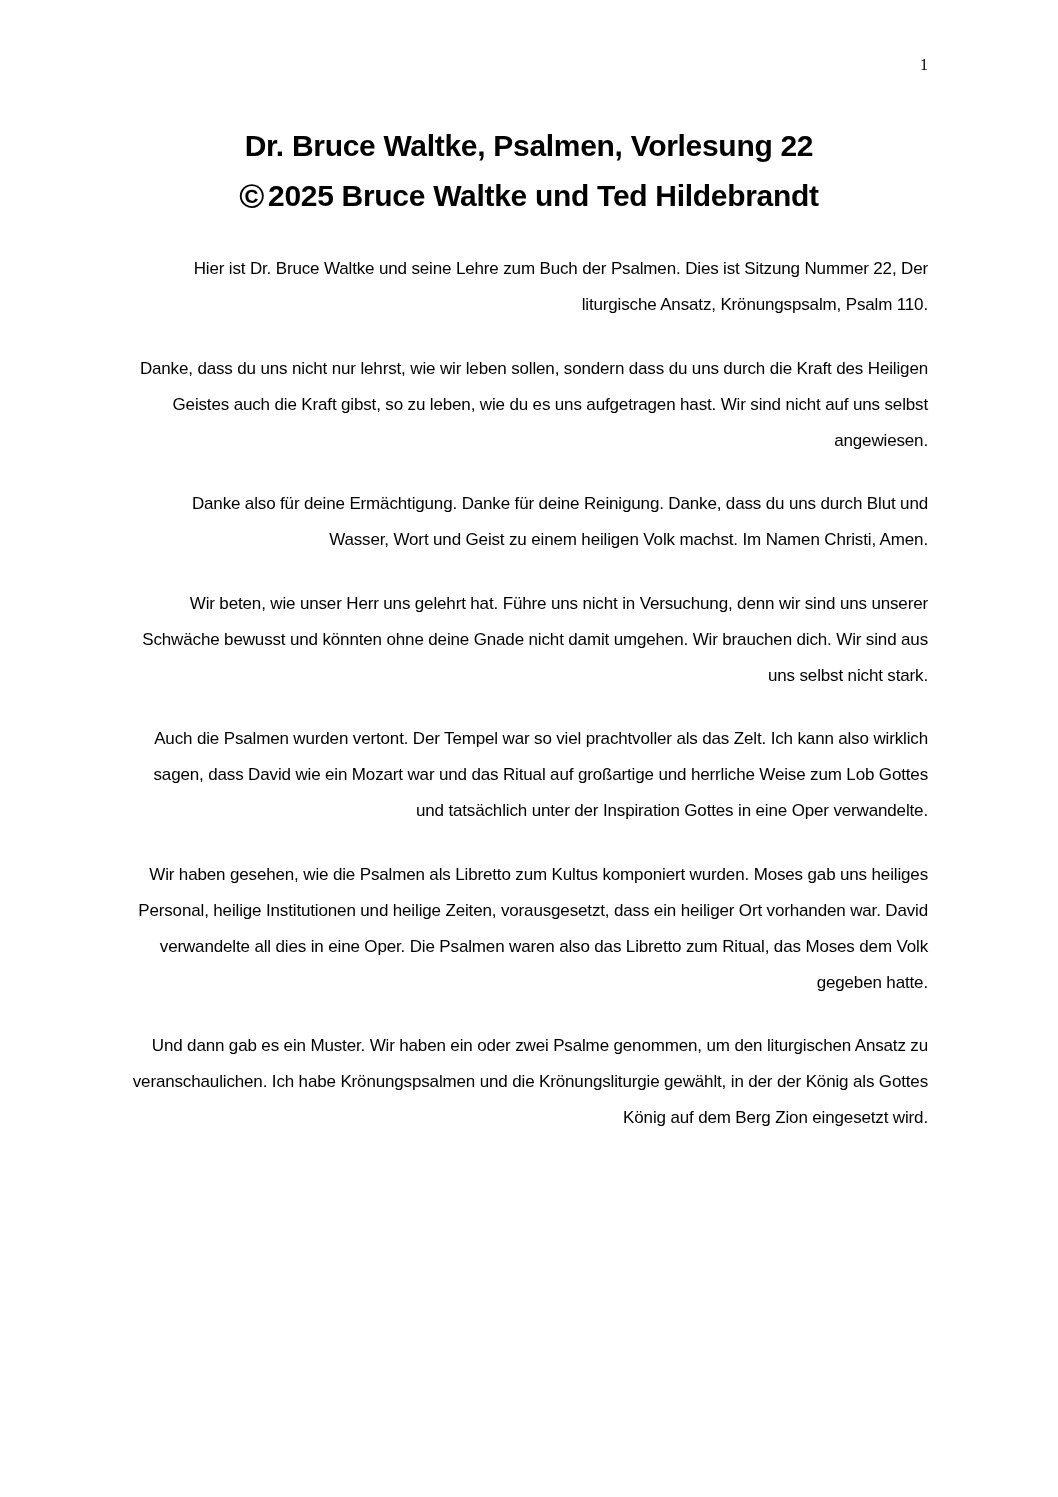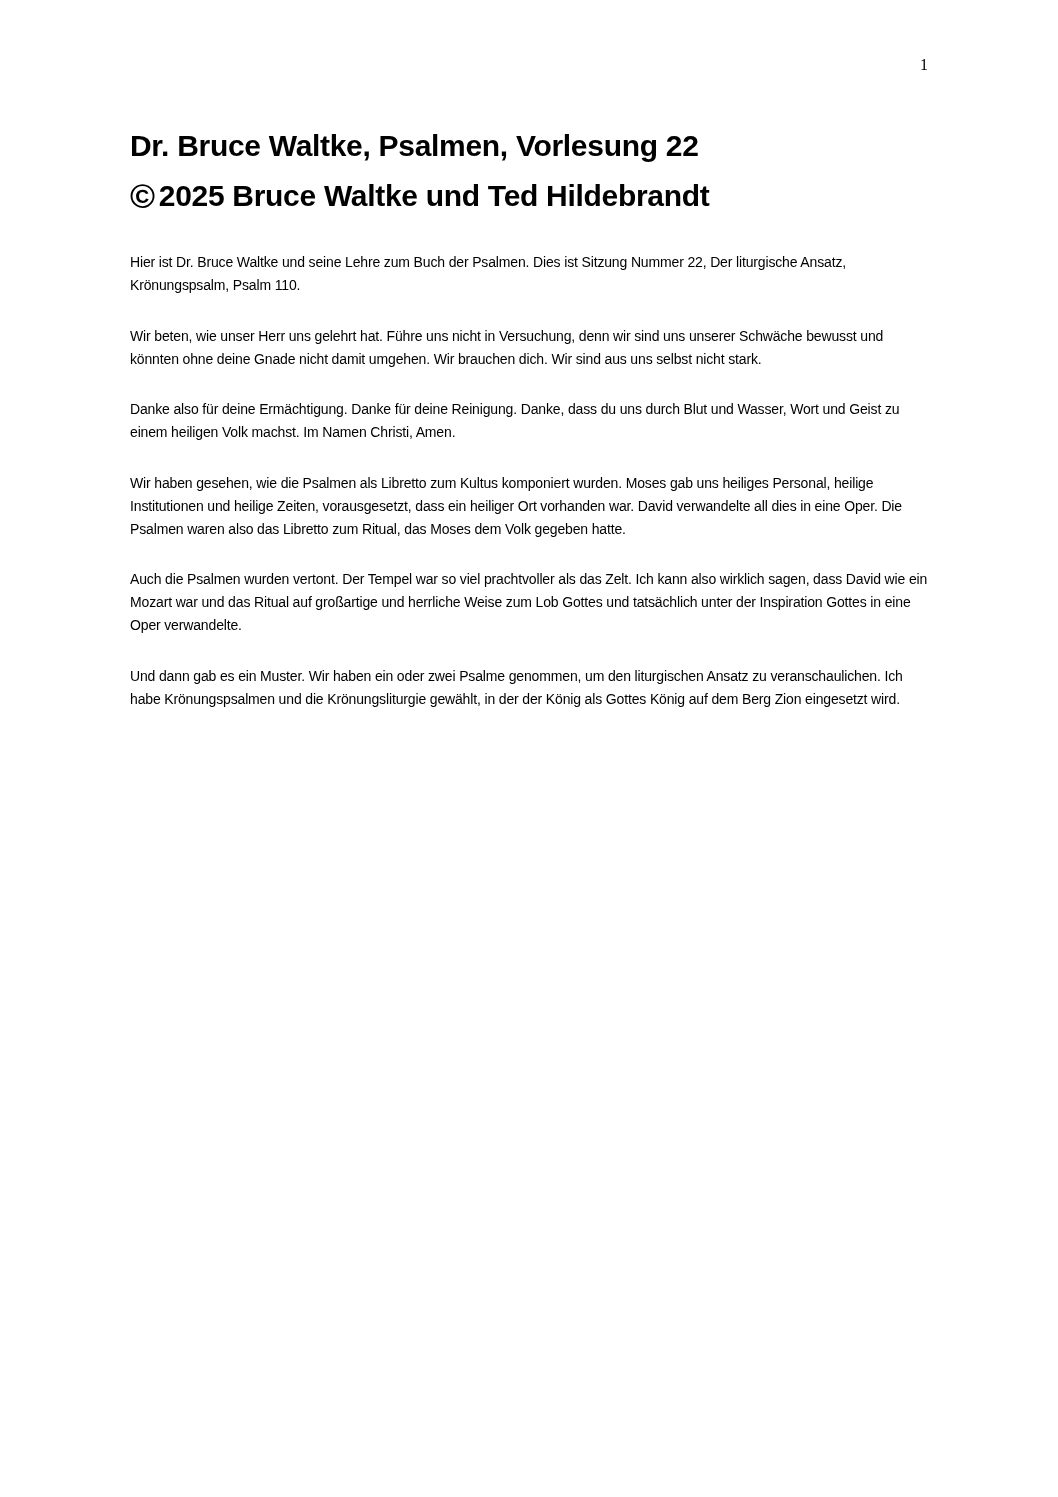--- a/index.html
+++ b/index.html
@@ -19,61 +19,64 @@
   }
   .page-number {
     text-align: right;
     font-family: "Liberation Serif", serif;
     font-size: 16px;
     line-height: 20px;
     color: #000000;
   }
   .title-block {
     margin-top: 46px;
+    text-align: center;
     font-family: "Liberation Sans", sans-serif;
     font-weight: bold;
     font-size: 30px;
     line-height: 50px;
     color: #000000;
     letter-spacing: -0.3px;
   }
   .title-line {
     white-space: nowrap;
   }
   .copyright-symbol {
     font-size: 34px;
     vertical-align: -2px;
     margin-right: 4px;
   }
   .body-text {
     margin-top: 30px;
     font-family: "Liberation Sans", sans-serif;
-    font-size: 14px;
-    line-height: 23px;
+    font-size: 17px;
+    line-height: 36px;
     letter-spacing: -0.15px;
     color: #000000;
+    text-align: right;
   }
   .body-text p {
     margin: 0 0 27.5px 0;
   }
 </style>
 </head>
 <body>
 
 <div class="page">
 
   <div class="page-number">1</div>
 
   <div class="title-block">
     <div class="title-line">Dr. Bruce Waltke, Psalmen, Vorlesung 22</div>
     <div class="title-line"><span class="copyright-symbol">©</span><span>2025 Bruce Waltke und Ted Hildebrandt</span></div>
   </div>
 
   <div class="body-text">
     <p>Hier ist Dr. Bruce Waltke und seine Lehre zum Buch der Psalmen. Dies ist Sitzung Nummer 22, Der liturgische Ansatz, Krönungspsalm, Psalm 110.</p>
+    <p>Danke, dass du uns nicht nur lehrst, wie wir leben sollen, sondern dass du uns durch die Kraft des Heiligen Geistes auch die Kraft gibst, so zu leben, wie du es uns aufgetragen hast. Wir sind nicht auf uns selbst angewiesen.</p>
+    <p>Danke also für deine Ermächtigung. Danke für deine Reinigung. Danke, dass du uns durch Blut und Wasser, Wort und Geist zu einem heiligen Volk machst. Im Namen Christi, Amen.</p>
     <p>Wir beten, wie unser Herr uns gelehrt hat. Führe uns nicht in Versuchung, denn wir sind uns unserer Schwäche bewusst und könnten ohne deine Gnade nicht damit umgehen. Wir brauchen dich. Wir sind aus uns selbst nicht stark.</p>
-    <p>Danke also für deine Ermächtigung. Danke für deine Reinigung. Danke, dass du uns durch Blut und Wasser, Wort und Geist zu einem heiligen Volk machst. Im Namen Christi, Amen.</p>
+    <p>Auch die Psalmen wurden vertont. Der Tempel war so viel prachtvoller als das Zelt. Ich kann also wirklich sagen, dass David wie ein Mozart war und das Ritual auf großartige und herrliche Weise zum Lob Gottes und tatsächlich unter der Inspiration Gottes in eine Oper verwandelte.</p>
     <p>Wir haben gesehen, wie die Psalmen als Libretto zum Kultus komponiert wurden. Moses gab uns heiliges Personal, heilige Institutionen und heilige Zeiten, vorausgesetzt, dass ein heiliger Ort vorhanden war. David verwandelte all dies in eine Oper. Die Psalmen waren also das Libretto zum Ritual, das Moses dem Volk gegeben hatte.</p>
-    <p>Auch die Psalmen wurden vertont. Der Tempel war so viel prachtvoller als das Zelt. Ich kann also wirklich sagen, dass David wie ein Mozart war und das Ritual auf großartige und herrliche Weise zum Lob Gottes und tatsächlich unter der Inspiration Gottes in eine Oper verwandelte.</p>
     <p>Und dann gab es ein Muster. Wir haben ein oder zwei Psalme genommen, um den liturgischen Ansatz zu veranschaulichen. Ich habe Krönungspsalmen und die Krönungsliturgie gewählt, in der der König als Gottes König auf dem Berg Zion eingesetzt wird.</p>
   </div>
 
 </div>
 
 </body></html>

